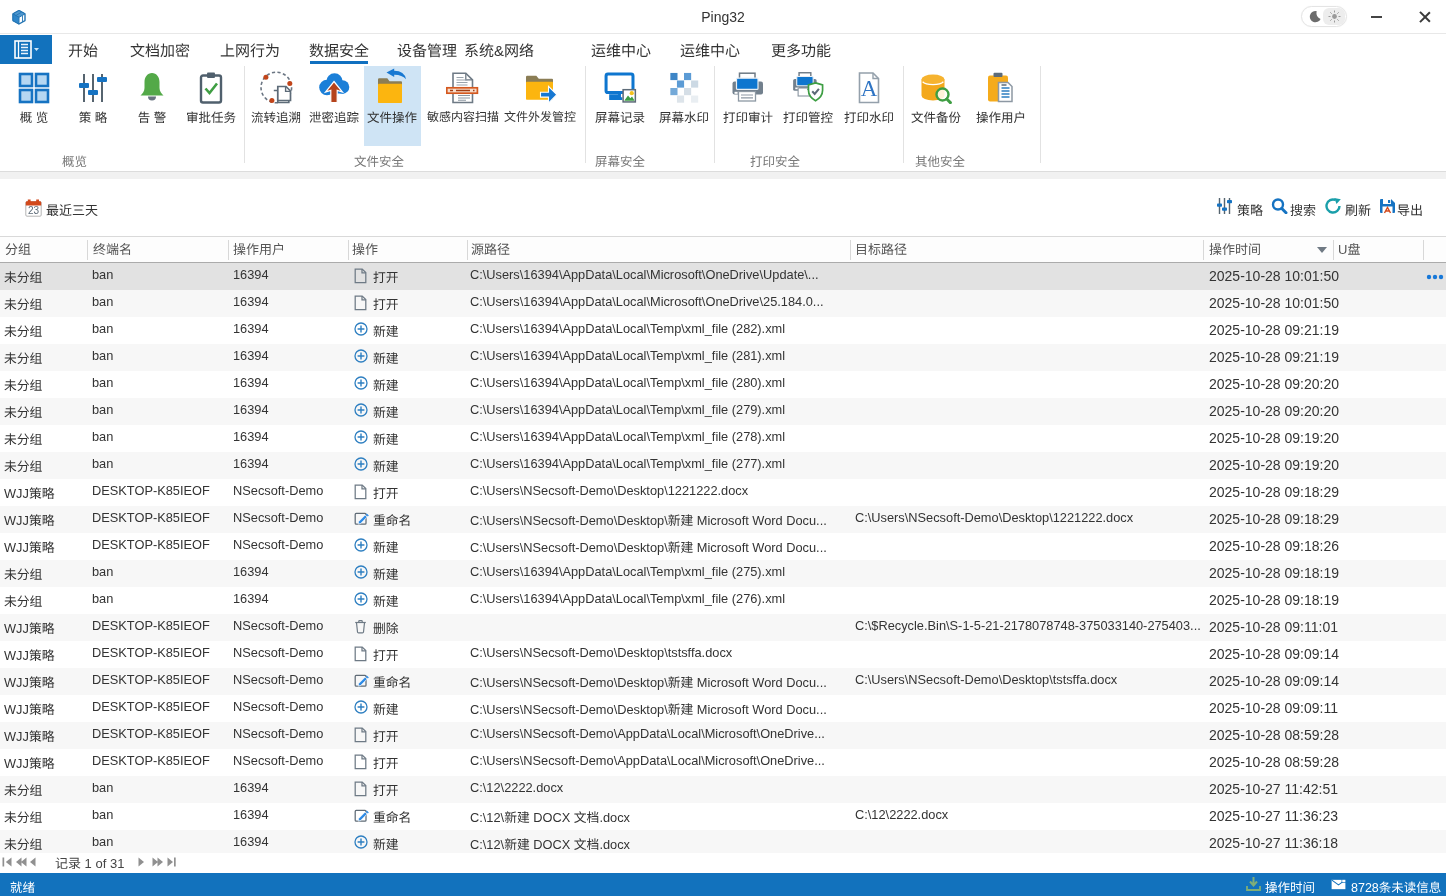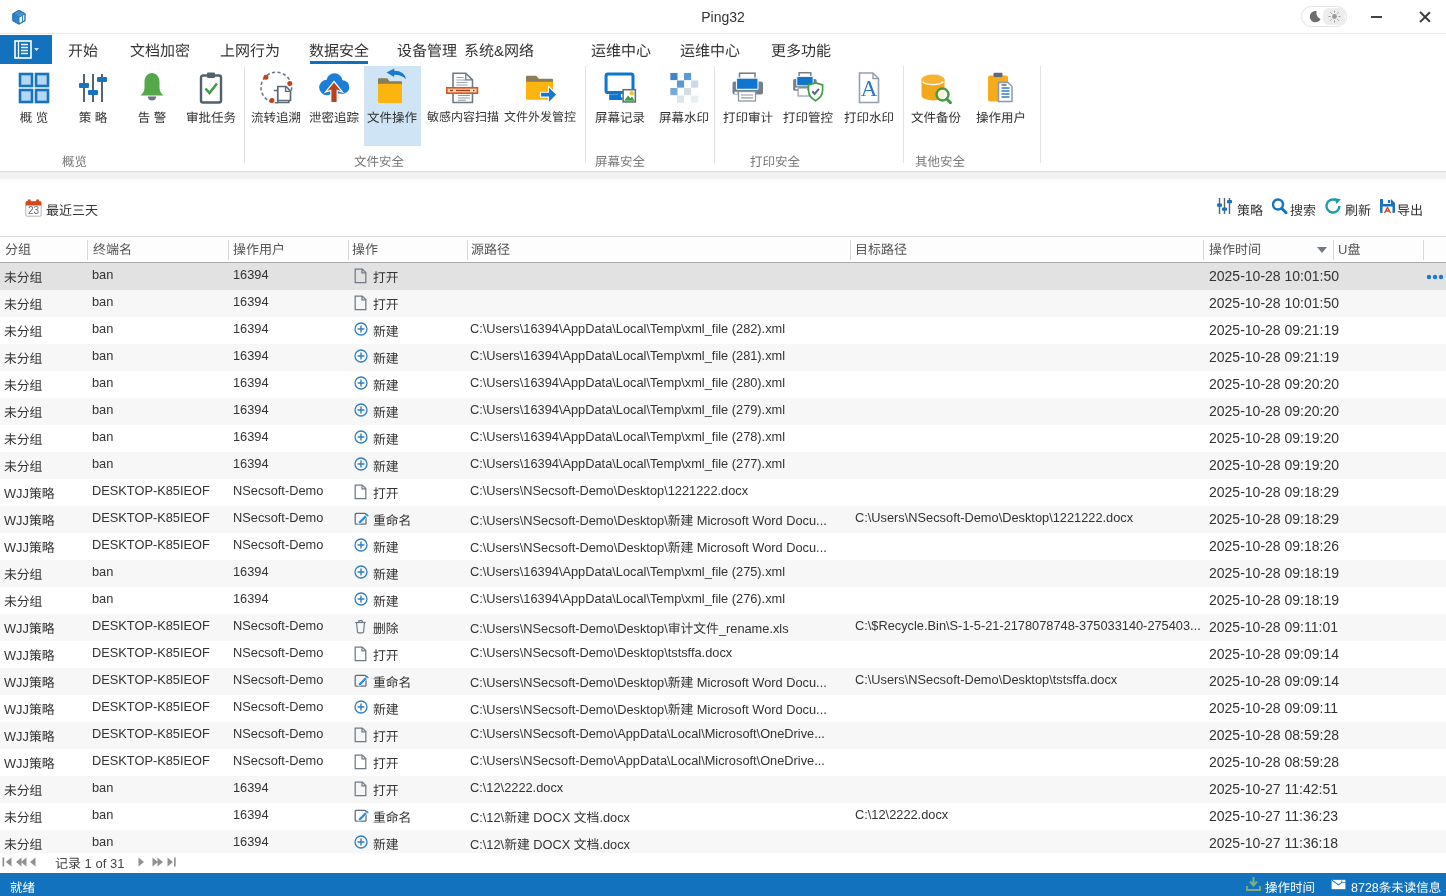--- a/index.html
+++ b/index.html
@@ -337,38 +337,40 @@
 <div id="tbody">
 <div class="row sel" style="top:0px">
       <span class="c1">未分组</span>
       <span class="c2">ban</span>
       <span class="c3">16394</span>
       <span class="ci"><svg width="13" height="16" viewBox="0 0 13 16">
           <path d="M1.2 1 h7 l3.6 3.6 v10 h-10.6 z" fill="none" stroke="#6e7a85" stroke-width="1.25"></path>
           <path d="M8 1 v3.8 h3.8" fill="none" stroke="#6e7a85" stroke-width="1.25"></path>
         </svg></span>
       <span class="c4">打开</span>
+      <span class="c5">C:\Users\16394\AppData\Local\Microsoft\OneDrive\Update\...</span>
       <span class="c7">2025-10-28 10:01:50</span>
       <svg style="position:absolute;left:1426px;top:11px" width="18" height="6" viewBox="0 0 18 6">
         <g fill="#1878d8">
           <circle cx="3" cy="3" r="2.2"></circle>
           <circle cx="9" cy="3" r="2.2"></circle>
           <circle cx="15" cy="3" r="2.2"></circle>
         </g>
       </svg>
     </div>
 <div class="row alt" style="top:27px">
       <span class="c1">未分组</span>
       <span class="c2">ban</span>
       <span class="c3">16394</span>
       <span class="ci"><svg width="13" height="16" viewBox="0 0 13 16">
           <path d="M1.2 1 h7 l3.6 3.6 v10 h-10.6 z" fill="none" stroke="#6e7a85" stroke-width="1.25"></path>
           <path d="M8 1 v3.8 h3.8" fill="none" stroke="#6e7a85" stroke-width="1.25"></path>
         </svg></span>
       <span class="c4">打开</span>
+      <span class="c5">C:\Users\16394\AppData\Local\Microsoft\OneDrive\25.184.0...</span>
       <span class="c7">2025-10-28 10:01:50</span>
     </div>
 <div class="row" style="top:54px">
       <span class="c1">未分组</span>
       <span class="c2">ban</span>
       <span class="c3">16394</span>
       <span class="ci"><svg width="14" height="14" viewBox="0 0 14 14">
           <circle cx="7" cy="7" r="6" fill="none" stroke="#2e7fc1" stroke-width="1.3"></circle>
           <path d="M7 3.6 V10.4 M3.6 7 H10.4" stroke="#2e7fc1" stroke-width="1.4"></path>
         </svg></span>
@@ -501,21 +503,20 @@
 <div class="row alt" style="top:351px">
       <span class="c1">WJJ策略</span>
       <span class="c2">DESKTOP-K85IEOF</span>
       <span class="c3">NSecsoft-Demo</span>
       <span class="ci"><svg width="13" height="15" viewBox="0 0 13 15">
           <path d="M1.2 3.5 h10.6" stroke="#6e7a85" stroke-width="1.2" fill="none"></path>
           <path d="M4.8 3.3 v-1 q0-0.7 0.7-0.7 h2 q0.7 0 0.7 0.7 v1" fill="none" stroke="#6e7a85" stroke-width="1.2"></path>
           <path d="M2.5 3.7 l1 9.3 q0.1 0.9 1 0.9 h4 q0.9 0 1-0.9 l1-9.3" fill="none" stroke="#6e7a85" stroke-width="1.2"></path>
         </svg></span>
       <span class="c4">删除</span>
-      <span class="c5">C:\Users\NSecsoft-Demo\Desktop\审计文件_rename.xls</span>
       <span class="c6">C:\$Recycle.Bin\S-1-5-21-2178078748-375033140-275403...</span>
       <span class="c7">2025-10-28 09:11:01</span>
     </div>
 <div class="row" style="top:378px">
       <span class="c1">WJJ策略</span>
       <span class="c2">DESKTOP-K85IEOF</span>
       <span class="c3">NSecsoft-Demo</span>
       <span class="ci"><svg width="13" height="16" viewBox="0 0 13 16">
           <path d="M1.2 1 h7 l3.6 3.6 v10 h-10.6 z" fill="none" stroke="#6e7a85" stroke-width="1.25"></path>
           <path d="M8 1 v3.8 h3.8" fill="none" stroke="#6e7a85" stroke-width="1.25"></path>

